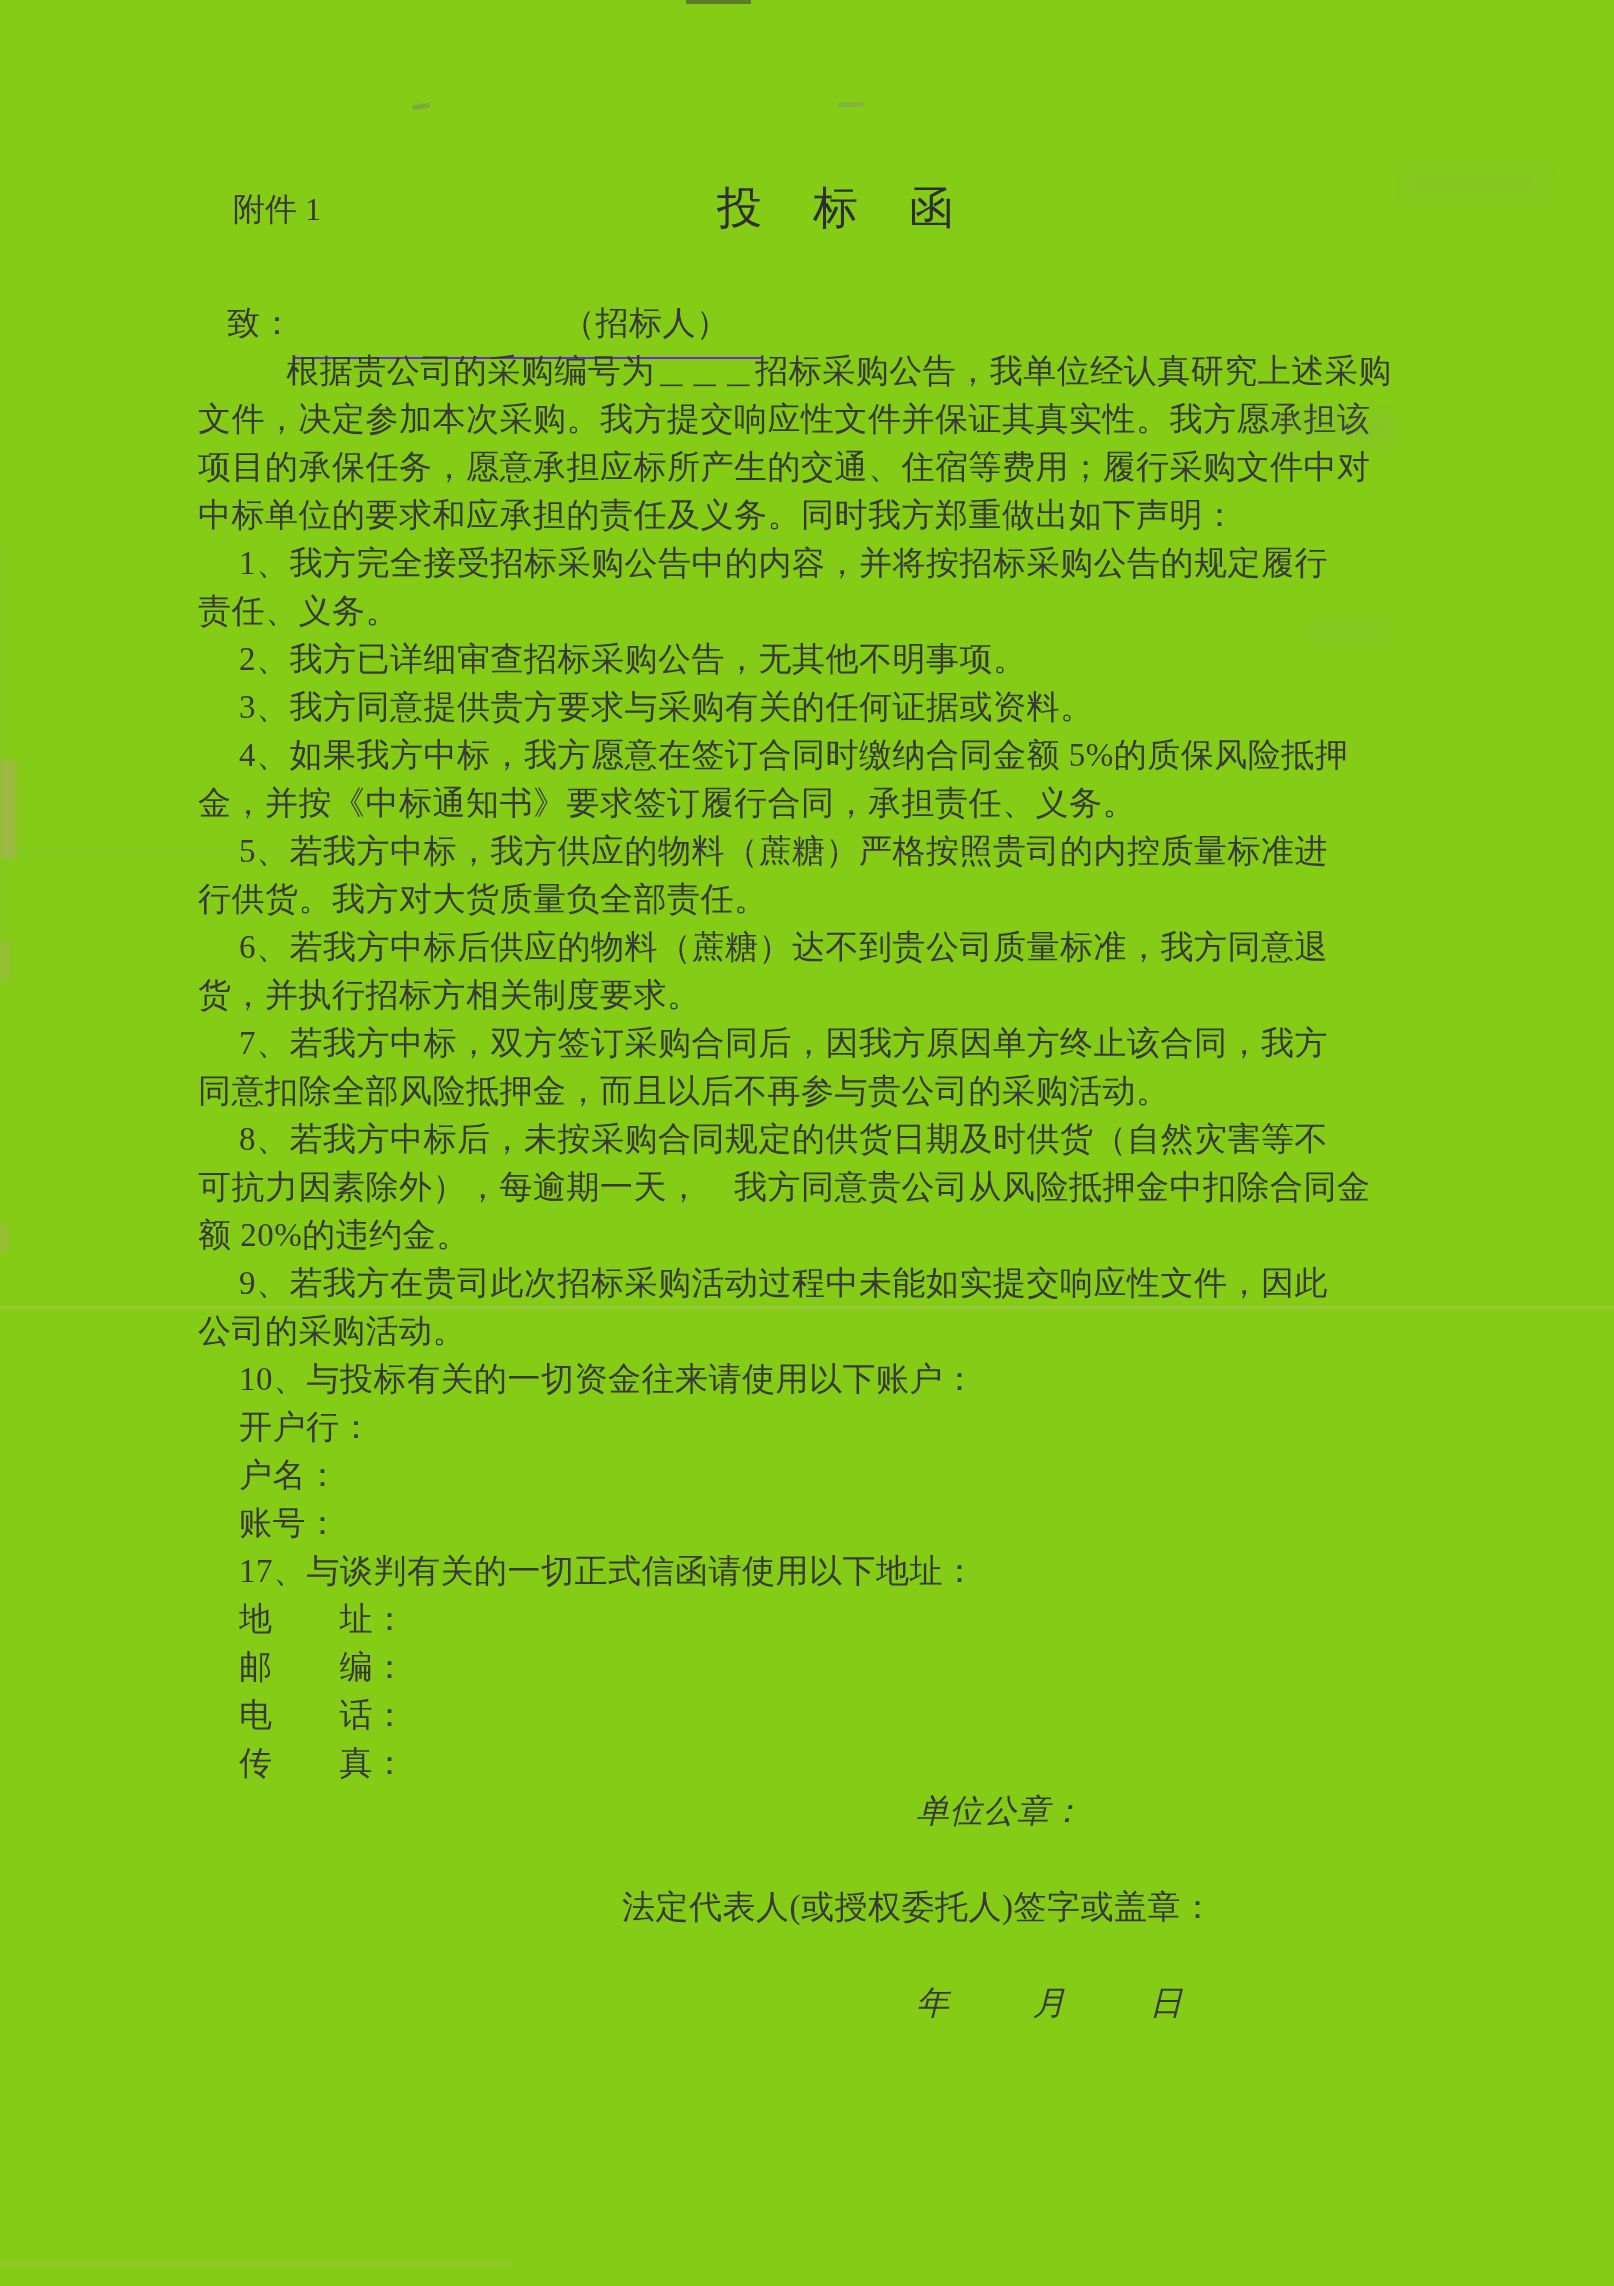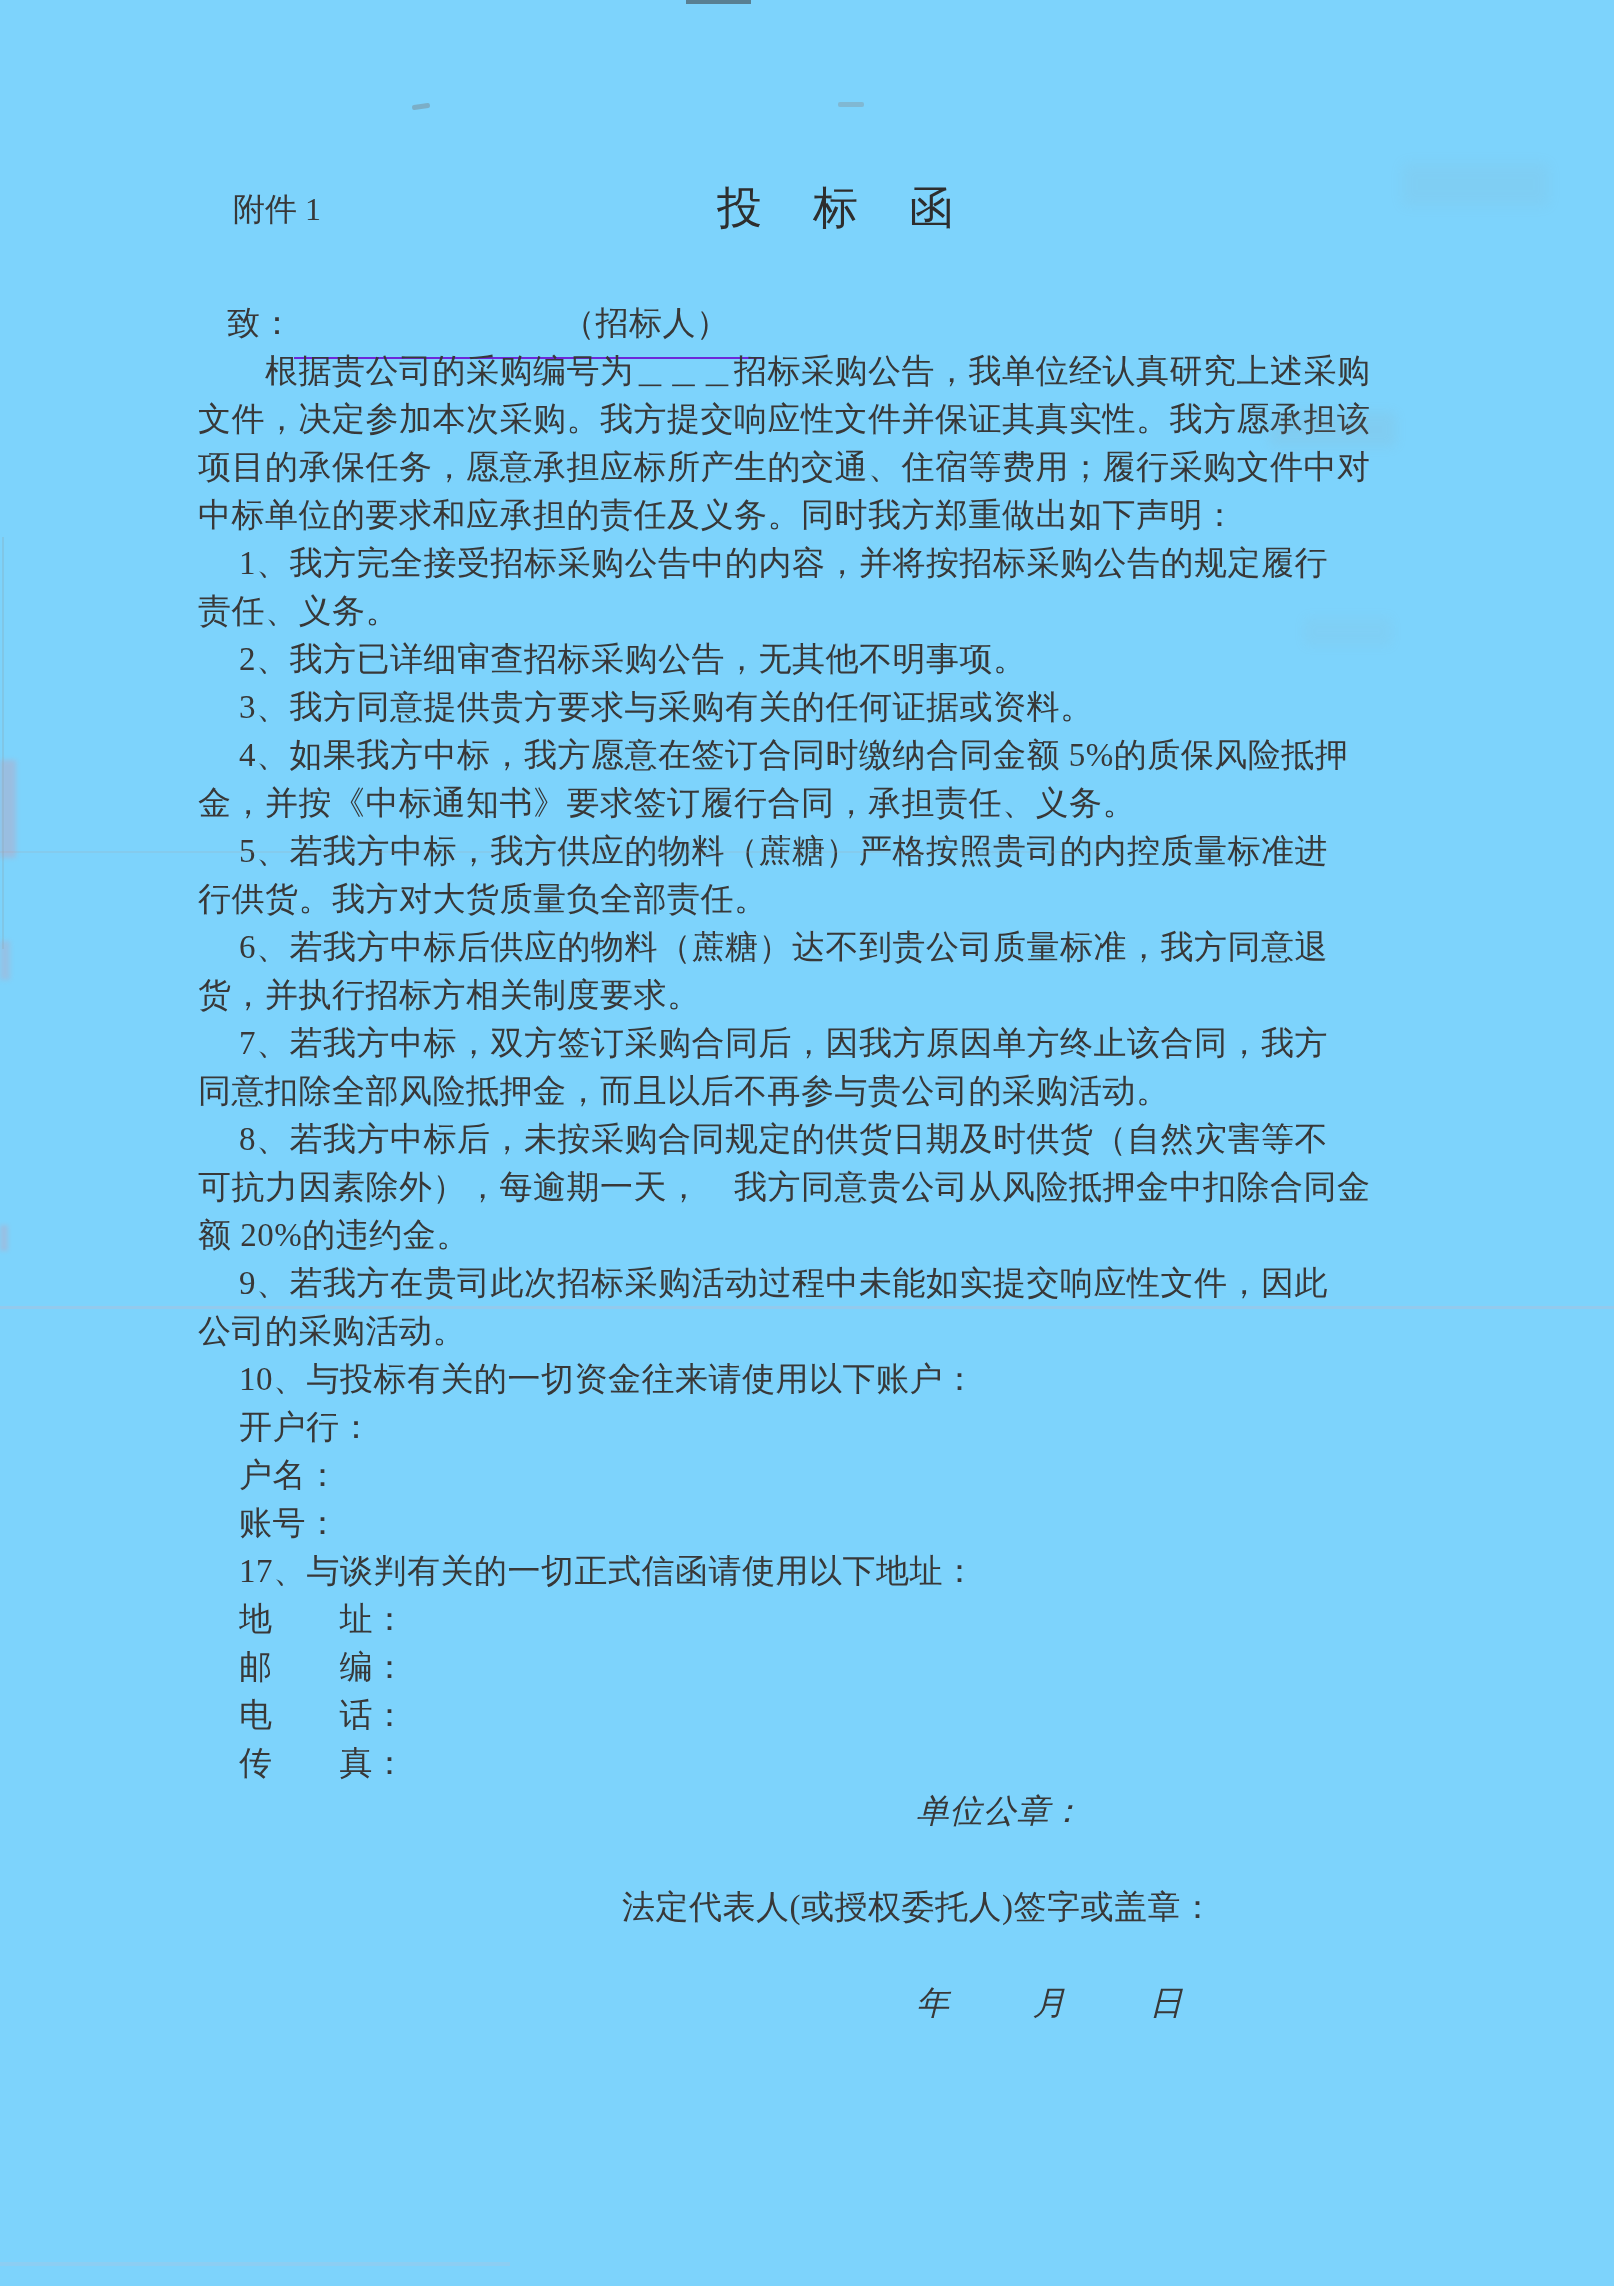--- a/index.html
+++ b/index.html
@@ -1,20 +1,20 @@
 <!DOCTYPE html>
 <html><head>
 <meta charset="utf-8">
 <style>
   html,body{margin:0;padding:0;background:#e8e8e8;}
   .page{
     position:relative;
     width:1614px;height:2287px;
     margin:0 auto;
-    background:#7dd3fc;
+    background:#84cc16;
     overflow:hidden;
     font-family:"Liberation Serif","DejaVu Serif",serif;
     color:#383838;
   }
   
   .attachment{
     position:absolute;left:233px;top:190px;
     font-size:32px;line-height:39px;
     white-space:pre;
   }
@@ -29,21 +29,21 @@
   
   .body{
     position:absolute;left:198px;top:299px;width:1215px;
     font-size:33px;
   }
   .line{
     height:48px;line-height:48px;
     white-space:pre;
     letter-spacing:0.5px;
   }
-  .line.p   {padding-left:67px;}
+  .line.p   {padding-left:67px;text-align:center;}
   .line.n   {padding-left:41px;}
   .line.zhi {padding-left:29px;}
   .line.seal{padding-left:718px;font-style:italic;}
   .line.sign{padding-left:424px;}
   .line.date{padding-left:718px;letter-spacing:5.9px;font-style:italic;}
   .line.gap {height:48px;}
   .ul{
     border-bottom:2px solid #6d28d9;
     padding-bottom:16px;
   }

